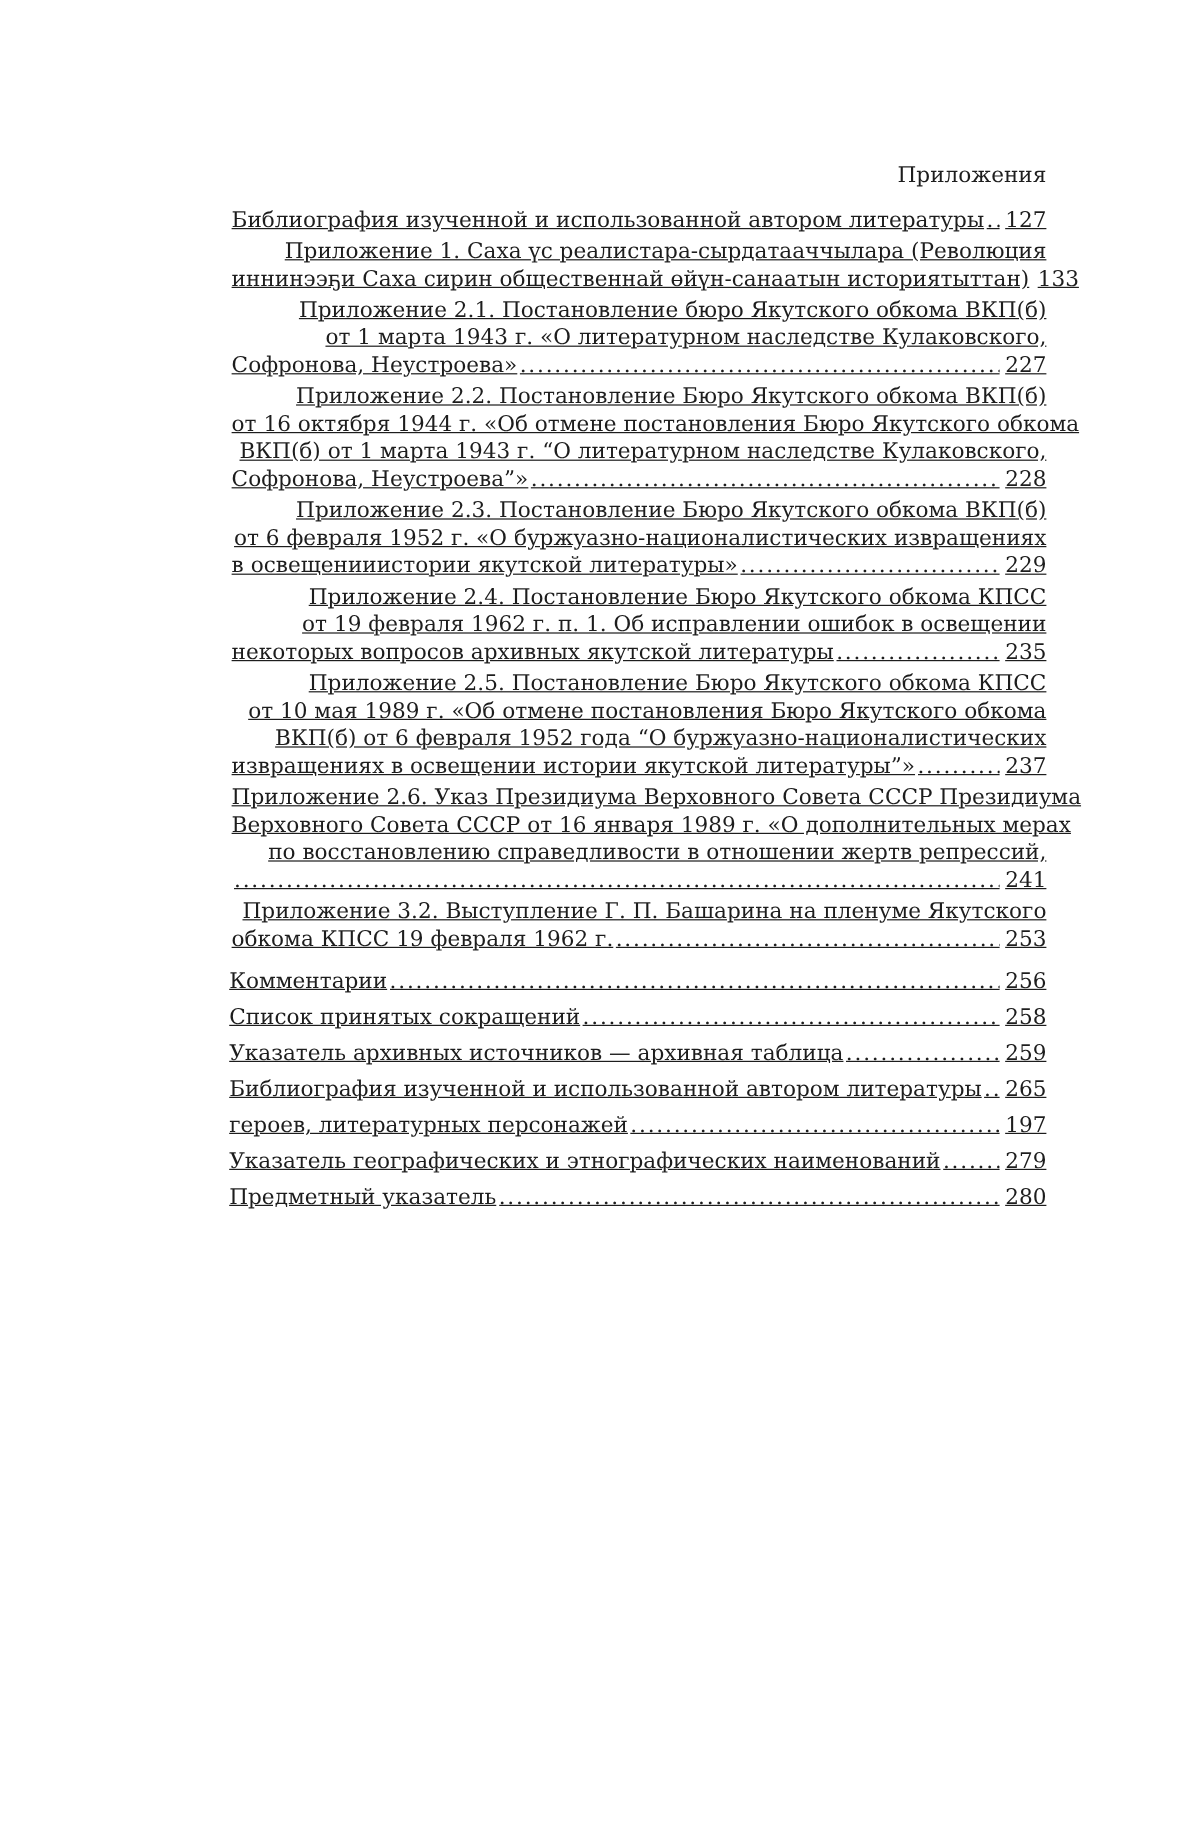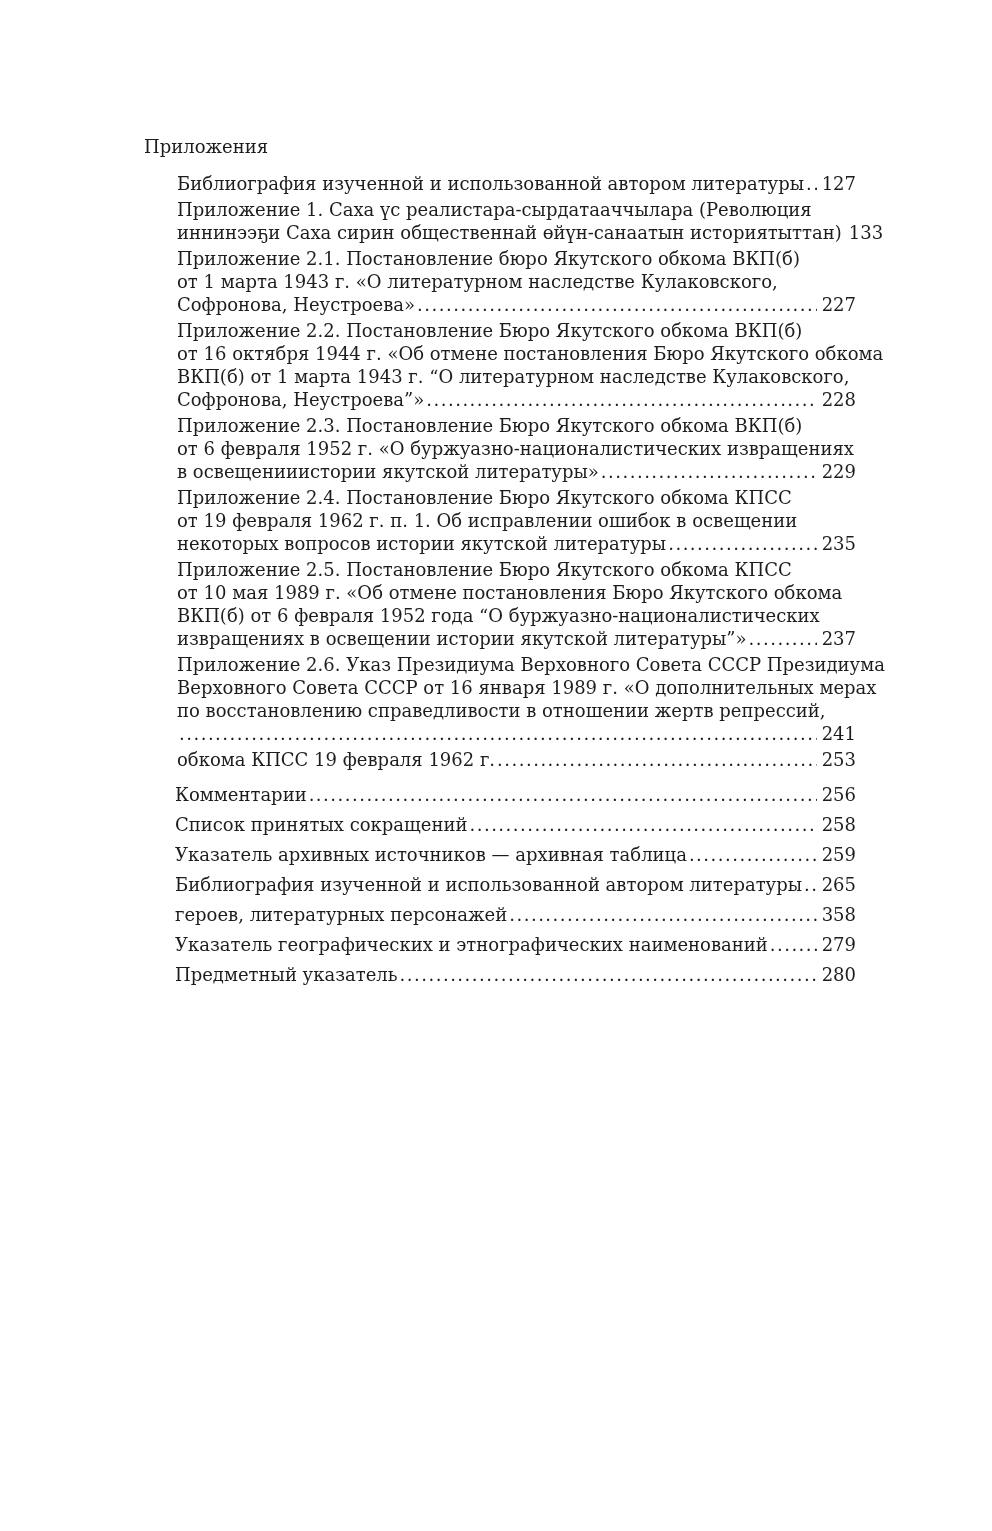--- a/index.html
+++ b/index.html
@@ -9,31 +9,32 @@
     height: 1531px;
     margin: 0 auto;
     background: #ffffff;
     overflow: hidden;
     font-family: "DejaVu Serif", "Liberation Serif", serif;
     color: #1d1d1d;
   }
   .content {
     position: absolute;
     top: 135px;
-    left: 144px;
+    left: 160px;
     width: 712px;
+    text-align: right;
   }
   .title {
     font-size: 18px;
     line-height: 23px;
     font-weight: normal;
     margin: 0 0 14px 0;
   }
   .sub { margin-left: 33px; }
-  .entry { margin: 0 0 3px 0; }
+  .entry { margin: 0 0 3px 0; text-decoration: underline; }
   .line {
     font-size: 18px;
     line-height: 23px;
     white-space: nowrap;
   }
   .leader-line {
     display: flex;
     align-items: baseline;
   }
   .line-text { flex: 0 0 auto; }
@@ -100,21 +101,21 @@
           <div class="line leader-line">
             <span class="line-text">в освещенииистории якутской литературы»</span>
             <span class="dots"></span>
             <span class="page-num">229</span>
           </div>
         </div>
         <div class="entry">
           <div class="line">Приложение 2.4. Постановление Бюро Якутского обкома КПСС</div>
           <div class="line">от 19 февраля 1962 г. п. 1. Об исправлении ошибок в освещении</div>
           <div class="line leader-line">
-            <span class="line-text">некоторых вопросов истории якутской литературы</span>
+            <span class="line-text">некоторых вопросов архивных якутской литературы</span>
             <span class="dots"></span>
             <span class="page-num">235</span>
           </div>
         </div>
         <div class="entry">
           <div class="line">Приложение 2.5. Постановление Бюро Якутского обкома КПСС</div>
           <div class="line">от 10 мая 1989 г. «Об отмене постановления Бюро Якутского обкома</div>
           <div class="line">ВКП(б) от 6 февраля 1952 года “О буржуазно-националистических</div>
           <div class="line leader-line">
             <span class="line-text">извращениях в освещении истории якутской литературы”»</span>
@@ -125,20 +126,21 @@
         <div class="entry">
           <div class="line">Приложение 2.6. Указ Президиума Верховного Совета СССР Президиума</div>
           <div class="line">Верховного Совета СССР от 16 января 1989 г. «О дополнительных мерах</div>
           <div class="line">по восстановлению справедливости в отношении жертв репрессий,</div>
           <div class="line leader-line">
             <span class="dots"></span>
             <span class="page-num">241</span>
           </div>
         </div>
         <div class="entry">
+          <div class="line">Приложение 3.2. Выступление Г. П. Башарина на пленуме Якутского</div>
           <div class="line leader-line">
             <span class="line-text">обкома КПСС 19 февраля 1962 г.</span>
             <span class="dots"></span>
             <span class="page-num">253</span>
           </div>
         </div>
       </div>
     <div class="main-section" id="main-entries">
         <div class="entry">
           <div class="line leader-line">
@@ -165,21 +167,21 @@
           <div class="line leader-line">
             <span class="line-text">Библиография изученной и использованной автором литературы</span>
             <span class="dots"></span>
             <span class="page-num">265</span>
           </div>
         </div>
         <div class="entry">
           <div class="line leader-line">
             <span class="line-text">героев, литературных персонажей</span>
             <span class="dots"></span>
-            <span class="page-num">358</span>
+            <span class="page-num">197</span>
           </div>
         </div>
         <div class="entry">
           <div class="line leader-line">
             <span class="line-text">Указатель географических и этнографических наименований</span>
             <span class="dots"></span>
             <span class="page-num">279</span>
           </div>
         </div>
         <div class="entry">

